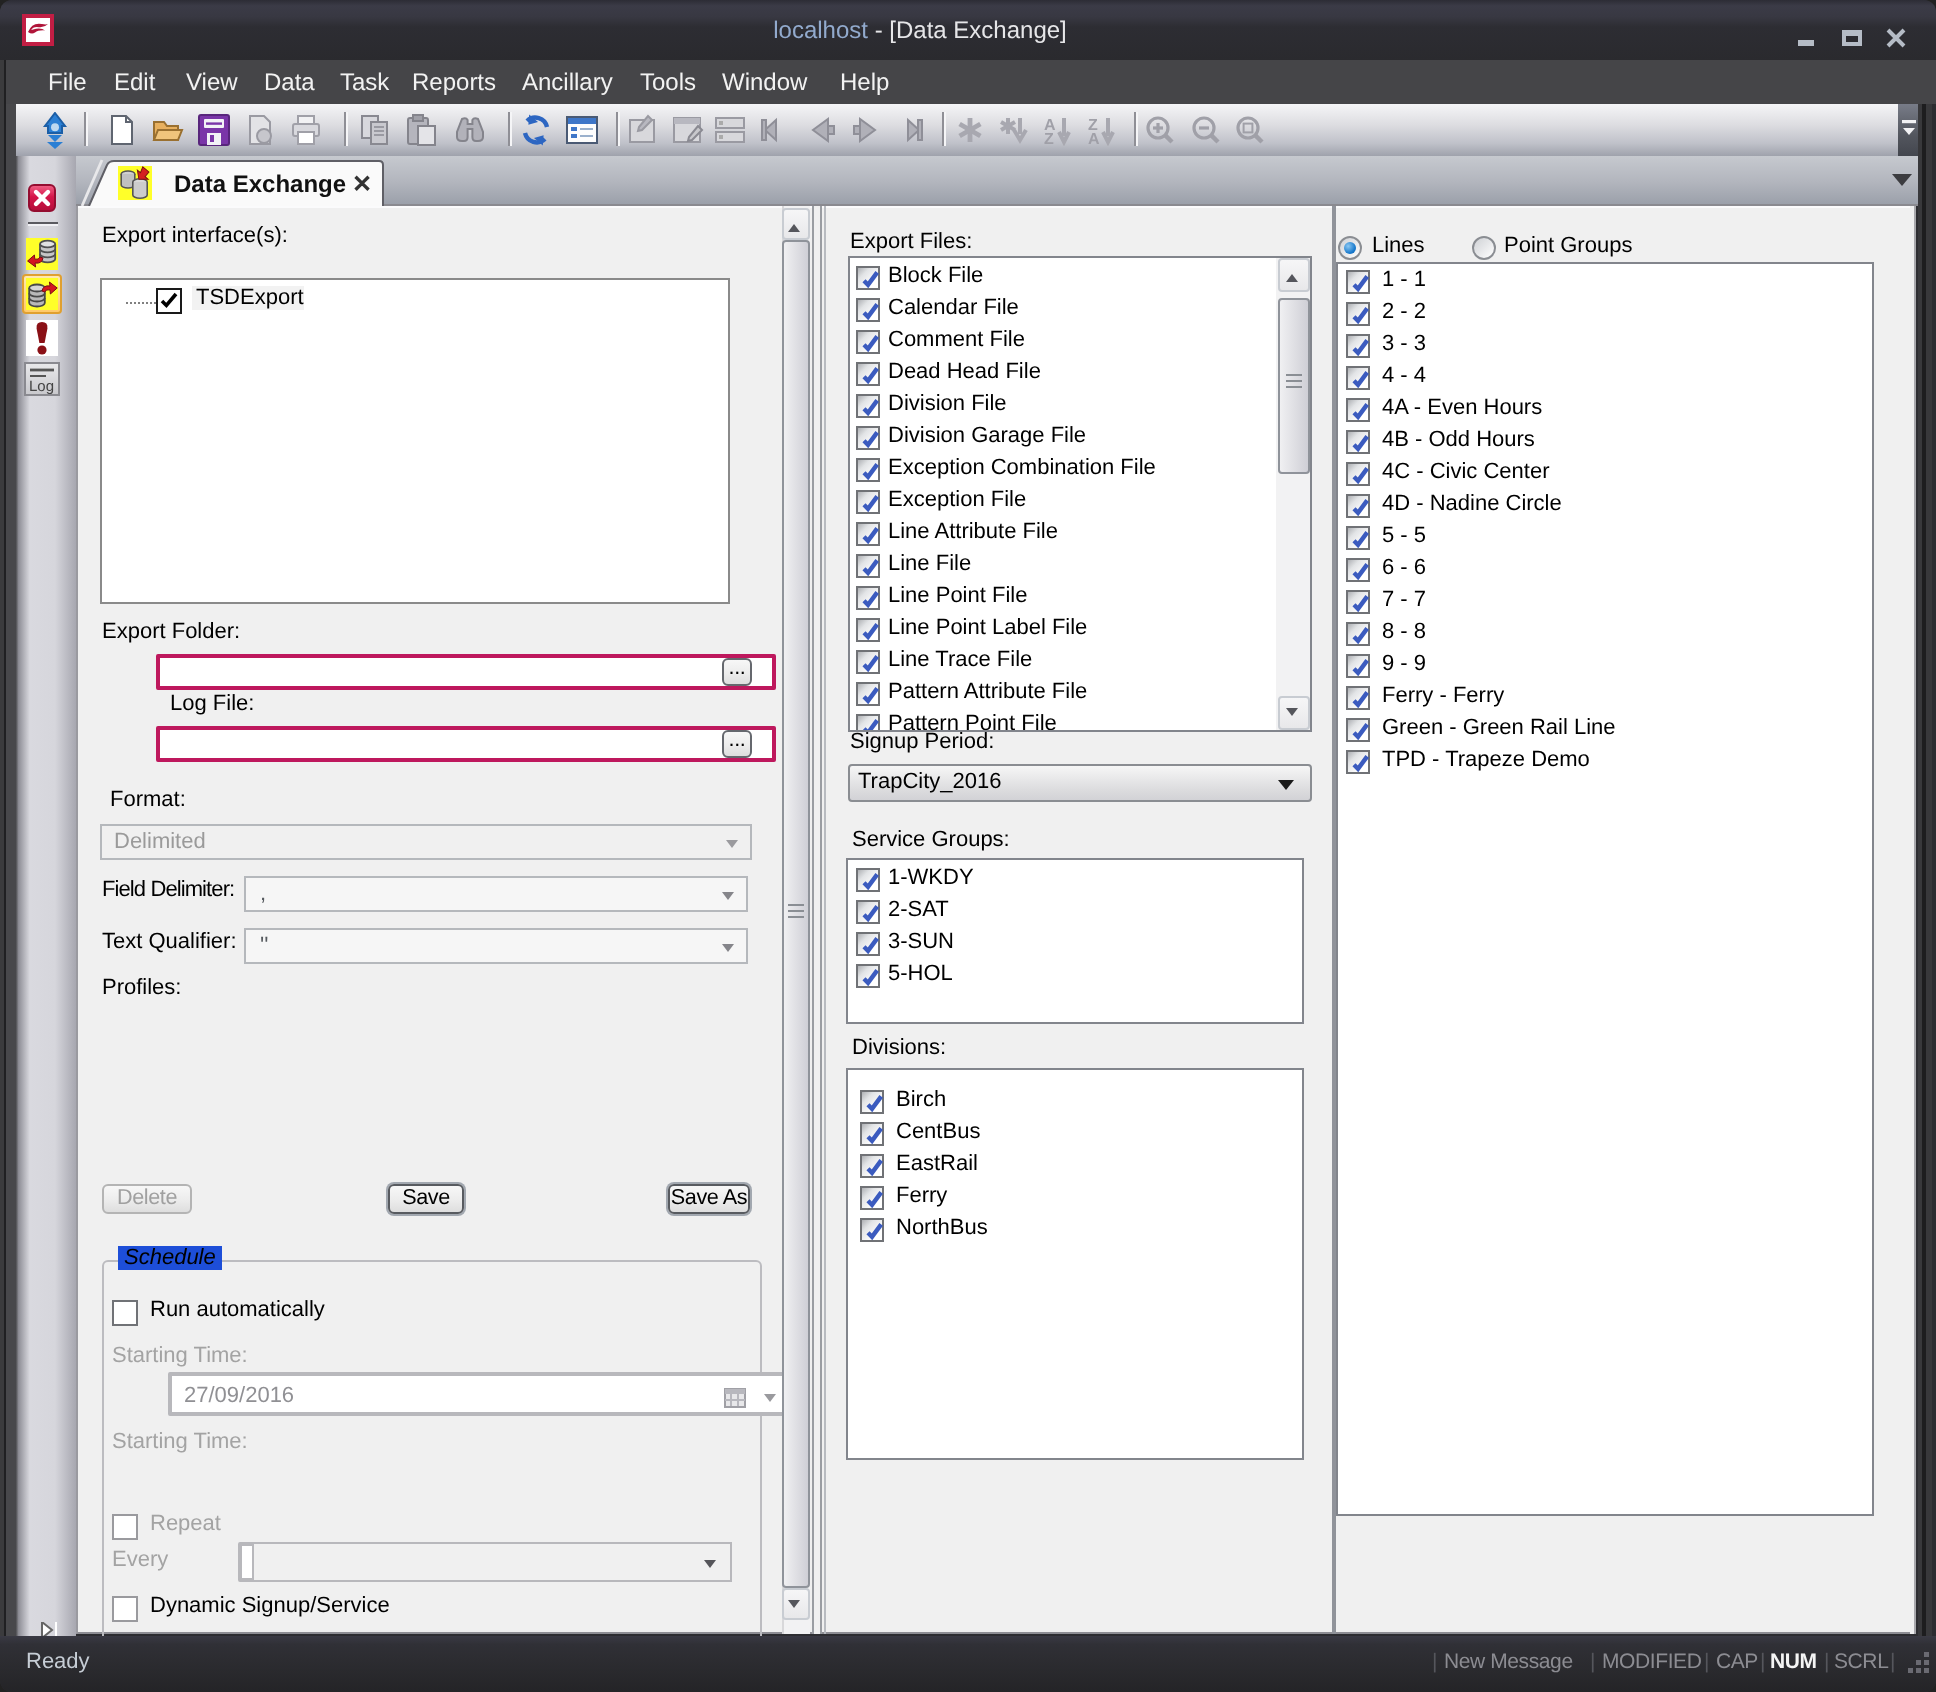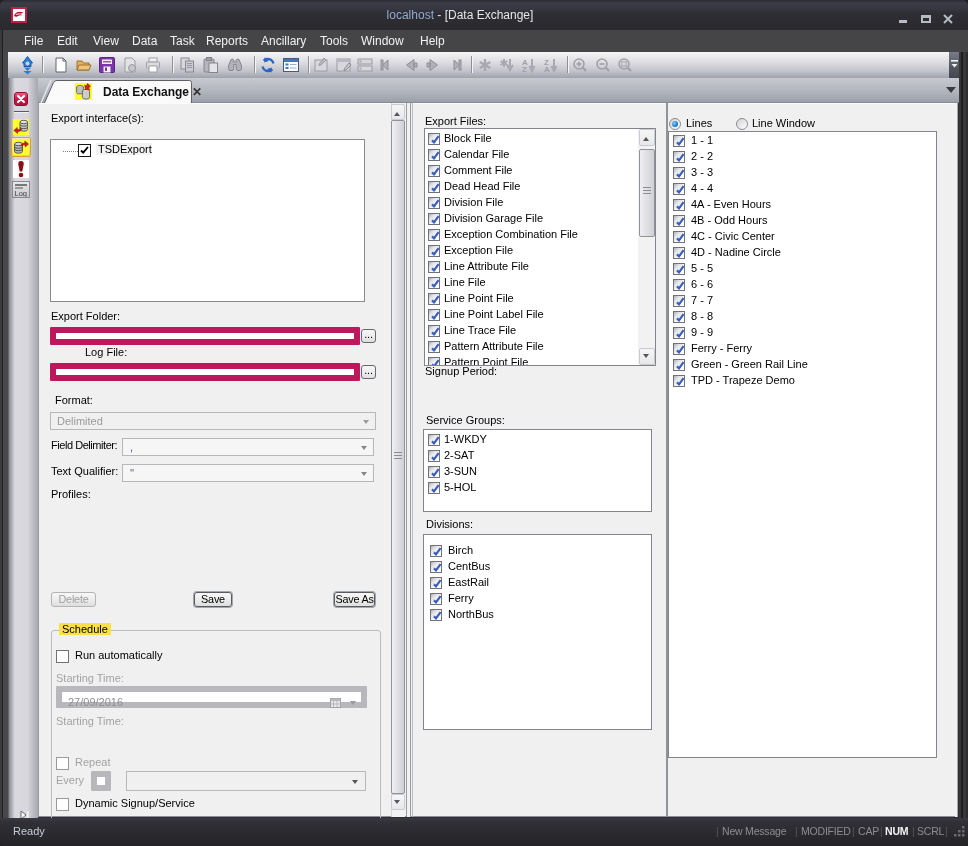--- a/index.html
+++ b/index.html
@@ -26,31 +26,31 @@
 .ticon { position:absolute; top:5px; width:16px; height:16px; }
 
 
 #lefttool { position:absolute; left:3px; top:78px; width:35px; height:740px;
   background:linear-gradient(90deg,#48484b 0%, #48484b 14%, #8e8e96 18%, #d9d9df 34%, #d6d6dc 70%, #a7a7b0 100%); }
 
 
 #tabbar { position:absolute; left:38px; top:78px; width:922px; height:25px;
   background:linear-gradient(#c6c9cf 0%, #b2b5bd 55%, #9ba0aa 100%); border-bottom:1px solid #8a8a90; }
 #tab { position:absolute; left:6px; top:1px; width:150px; height:24px; }
-#tabinner { position:absolute; left:34px; top:2px; width:176px; height:23px;text-decoration:underline; }
+#tabinner { position:absolute; left:18px; top:2px; width:176px; height:23px;text-decoration:underline; }
 #tablabel { position:absolute; left:31px; top:5px; font-size:12px; font-weight:bold; color:#111; }
 #tabclose { position:absolute; left:120px; top:5px; font-size:12px; font-weight:bold; color:#333; }
 #tabarrow { position:absolute; right:4px; top:9px; width:0; height:0; border:5px solid transparent; border-top:6px solid #3c3c40; }
 
 
 #content { position:absolute; left:38px; top:103px; width:919px; height:714px; background:#f0f0f0; border-left:1px solid #9a9aa0; border-bottom:1px solid #8e8e94; }
 label.lbl { position:absolute; font-size:11px; color:#000; white-space:nowrap; }
 label.dis { color:#a3a3a3; }
 .box { position:absolute; background:#fff; border:1px solid #82858c; overflow:hidden; }
-.field { position:absolute; background:#fff; border:6px solid #be185d; border-radius:1px; }
+.field { position:absolute; background:#fff; border:2px solid #be185d; border-radius:1px;margin-left:28px; }
 .combo-dis { position:absolute; background:#f0f0f0; border:1px solid #b5b8bc; color:#9a9a9a; }
 .btn { position:absolute; border:1px solid #65686e; border-radius:3px; background:linear-gradient(#f7f7f7,#ececec 55%,#dedede); text-align:center; font-size:10.8px; letter-spacing:-0.2px; white-space:nowrap; overflow:hidden; }
 
 
 .sb-btn { position:absolute; background:linear-gradient(#f6f6f7,#e8e8ea); border:1px solid #c8ccd2; border-radius:2px; }
 .sb-thumb { position:absolute; background:linear-gradient(90deg,#f0f0f2,#cfcfd6); border:1px solid #8f939a; border-radius:2px; }
 .arrow-up { position:absolute; width:0; height:0; border:3.5px solid transparent; border-bottom:4.5px solid #55565c; }
 .arrow-dn { position:absolute; width:0; height:0; border:3.5px solid transparent; border-top:4.5px solid #55565c; }
 .grip3 { position:absolute; width:8px; height:1px; background:#8a8e94; box-shadow:0 3px 0 #8a8e94, 0 6px 0 #8a8e94; }
 
@@ -388,21 +388,21 @@
       <span style="position:absolute; left:7px; top:2px;">''</span>
       <span class="arrow-dn" style="right:6px; top:7px; border-top-color:#85858a;"></span>
     </div>
 
     <label class="lbl" style="left:12px; top:385px;">Profiles:</label>
     <div class="btn" style="left:12px; top:489px; width:45px; height:15px; line-height:13px; color:#a0a0a0; border-color:#b4b4b4;">Delete</div>
     <div class="btn" style="left:155px; top:489px; width:38px; height:15px; line-height:13px; border-color:#585b60; box-shadow:0 0 0 1px #a2a8b0;">Save</div>
     <div class="btn" style="left:295px; top:489px; width:41px; height:15px; line-height:13px; border-color:#585b60; box-shadow:0 0 0 1px #a2a8b0;">Save As</div>
 
     <div class="abs" style="left:12px; top:527px; width:330px; height:200px; border:1px solid #bcbcc0; border-radius:3px;"></div>
-    <label class="lbl" style="left:20px; top:520px; background:#fde047; padding:0 3px;">Schedule</label>
+    <label class="lbl" style="left:20px; top:520px; background:#1d4ed8; padding:0 3px;font-style:italic;">Schedule</label>
 
     <span class="cb" style="left:17px; top:547px; width:13px; height:13px; background:#fff;"></span>
     <label class="lbl" style="left:36px; top:546px;">Run automatically</label>
 
     <label class="lbl dis" style="left:17px; top:569px;">Starting Time:</label>
     <div class="field" style="left:17px; top:583px; width:311px; height:22px; border-color:#b8b8bc;">
       <span style="position:absolute; left:6px; top:4px; color:#909094;">27/09/2016</span>
       <svg width="11" height="11" style="position:absolute; right:20px; top:5px;" viewBox="0 0 11 11">
           <rect x="0.5" y="1.5" width="10" height="9" fill="#e8e8ea" stroke="#a0a0a6"></rect>
           <rect x="0.5" y="1.5" width="10" height="2.5" fill="#b8b8be"></rect>
@@ -539,20 +539,24 @@
         </div>
       <div class="sb-thumb" style="left:214px; top:20px; width:16px; height:88px;">
           <div class="grip3" style="left:3px; top:37px;"></div>
         </div>
       <div class="sb-btn" style="left:214px; top:219px; width:16px; height:17px;">
           <span class="arrow-dn" style="left:3px; top:5px;"></span>
         </div>
     </div>
 
     <label class="lbl" style="left:386px; top:262px;">Signup Period:</label>
+    <div class="abs" style="left:385px; top:279px; width:232px; height:19px; border:1px solid #8a8d92; border-radius:2px; background:linear-gradient(#f6f6f6,#dcdcde 70%,#d2d2d6);">
+      <span style="position:absolute; left:4px; top:2px;">TrapCity_2016</span>
+      <span class="arrow-dn" style="position:absolute; right:8px; top:7px; border-width:4.5px; border-top-width:5px; border-top-color:#1a1a1a;"></span>
+    </div>
 
     <label class="lbl" style="left:387px; top:311px;">Service Groups:</label>
     <div class="box" style="left:384px; top:326px; width:229px; height:83px;">
       <span class="cb" style="left:4px; top:4px;">
           <svg width="14" height="15" viewBox="0 0 14 15" style="position:absolute;left:-1px;top:-3px;">
             <path d="M4 9.4 L6 11.4 L10.6 5.2" fill="none" stroke="#3b5bbf" stroke-width="2.2"></path>
           </svg>
         </span>
         <span class="ci" style="left:18px; top:3px;">1-WKDY</span>
       <span class="cb" style="left:4px; top:20px;">
@@ -610,21 +614,21 @@
     </div>
 
     <div class="abs" style="left:627px; top:0; width:2px; height:714px; background:#90939a;"></div>
     <div class="abs" style="left:916px; top:0; width:3px; height:714px; background:#f0f0f0; border-right:1px solid #a8a8ac;"></div>
 
     <span class="radio" style="left:630px; top:15px;">
         <span class="dot"></span>
       </span>
     <label class="lbl" style="left:647px; top:14px;">Lines</label>
     <span class="radio" style="left:697px; top:15px;"></span>
-    <label class="lbl" style="left:713px; top:14px;">Line Window</label>
+    <label class="lbl" style="left:713px; top:14px;">Point Groups</label>
     <div class="box" style="left:629px; top:28px; width:269px; height:627px;">
       <span class="cb" style="left:4px; top:3px;">
           <svg width="14" height="15" viewBox="0 0 14 15" style="position:absolute;left:-1px;top:-3px;">
             <path d="M4 9.4 L6 11.4 L10.6 5.2" fill="none" stroke="#3b5bbf" stroke-width="2.2"></path>
           </svg>
         </span>
         <span class="ci" style="left:20px; top:2px;">1 - 1</span>
       <span class="cb" style="left:4px; top:19px;">
           <svg width="14" height="15" viewBox="0 0 14 15" style="position:absolute;left:-1px;top:-3px;">
             <path d="M4 9.4 L6 11.4 L10.6 5.2" fill="none" stroke="#3b5bbf" stroke-width="2.2"></path>

